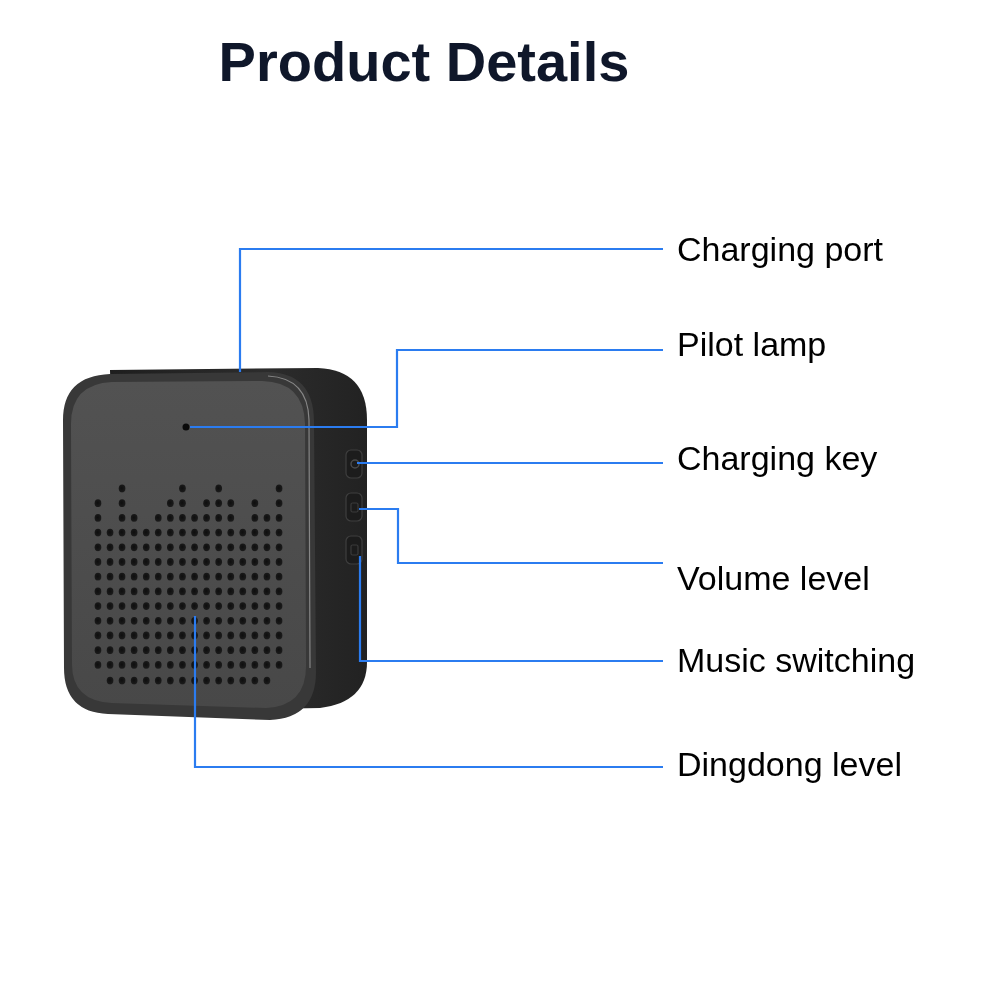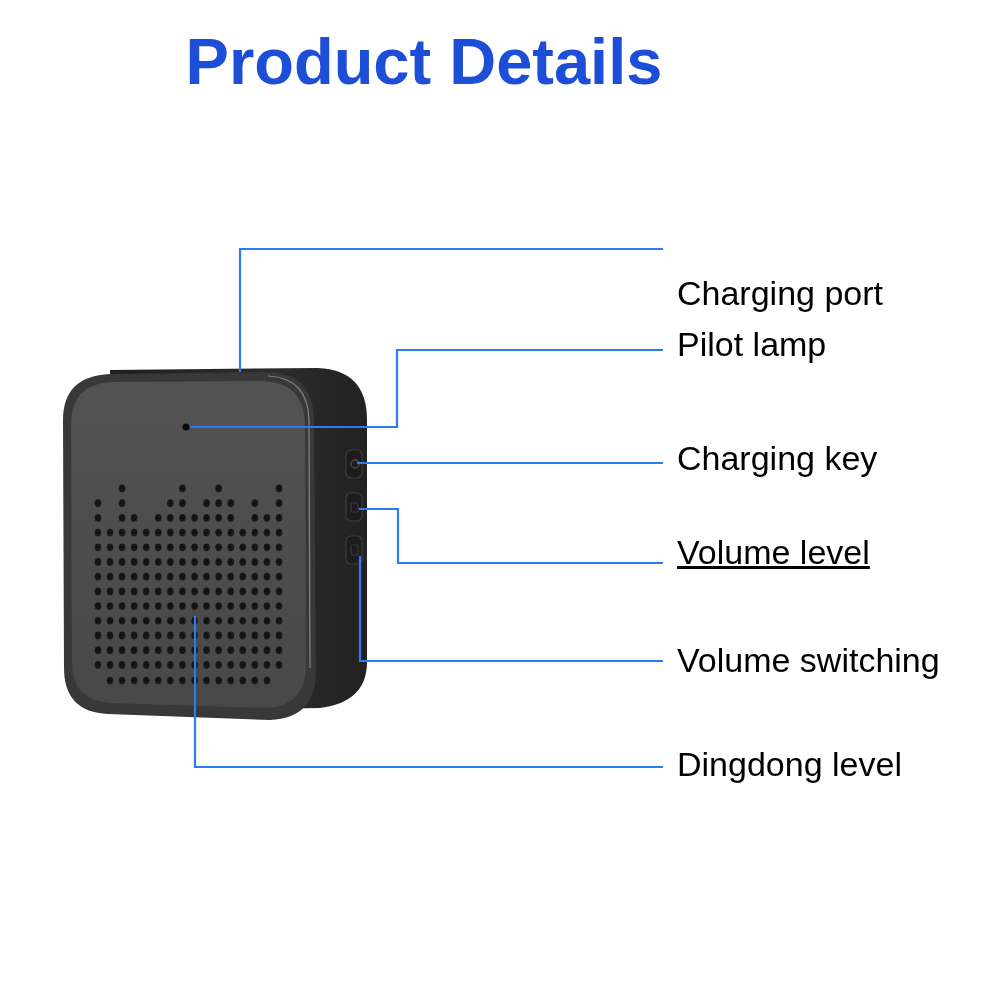--- a/index.html
+++ b/index.html
@@ -1,19 +1,19 @@
 <!DOCTYPE html>
 <html><head>
   <meta charset="utf-8">
   <style>
     html, body { margin: 0; padding: 0; background: #ffffff; }
     body { width: 1000px; height: 1000px; position: relative; overflow: hidden;
            font-family: "Liberation Sans", sans-serif; }
     .title { position: absolute; left: 0; top: 22px; width: 848px; text-align: center;
-             font-weight: bold; font-size: 65px; color: #1d4ed8; letter-spacing: 0px; line-height: 80px; }
+             font-weight: bold; font-size: 56px; color: #0f172a; letter-spacing: 0px; line-height: 80px; }
     .diagram { position: absolute; left: 0; top: 0; width: 1000px; height: 1000px; }
     .label { position: absolute; left: 677px; font-size: 34px; color: #000; line-height: 40px;
              white-space: nowrap; }
   </style>
 </head>
 <body>
 
 <div class="title">Product Details</div>
 
 <svg class="diagram" width="1000" height="1000" viewBox="0 0 1000 1000" xmlns="http://www.w3.org/2000/svg">
@@ -265,18 +265,18 @@
   <g fill="none" stroke="#2b7cf0" stroke-width="2.2">
     <polyline points="240,372 240,249 663,249"></polyline>
     <polyline points="190,427 397,427 397,350 663,350"></polyline>
     <polyline points="357,463 663,463"></polyline>
     <polyline points="359,509 398,509 398,563 663,563"></polyline>
     <polyline points="360,556 360,661 663,661"></polyline>
     <polyline points="195,616 195,767 663,767"></polyline>
   </g>
 </svg>
 
-<div class="label" style="top:229px;margin-top:44px;">Charging port</div>
+<div class="label" style="top:229px;">Charging port</div>
 <div class="label" style="top:324px;">Pilot lamp</div>
 <div class="label" style="top:438px;">Charging key</div>
-<div class="label" style="top:532px;text-decoration:underline;">Volume level</div>
-<div class="label" style="top:640px;">Volume switching</div>
+<div class="label" style="top:558px;">Volume level</div>
+<div class="label" style="top:640px;">Music switching</div>
 <div class="label" style="top:744px;">Dingdong level</div>
 
 </body></html>

